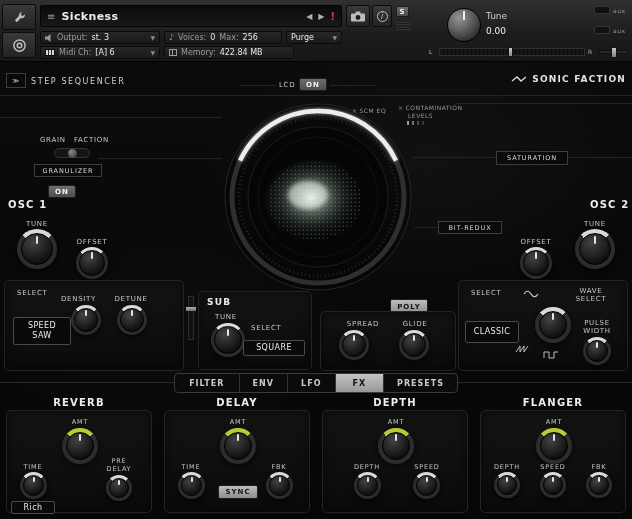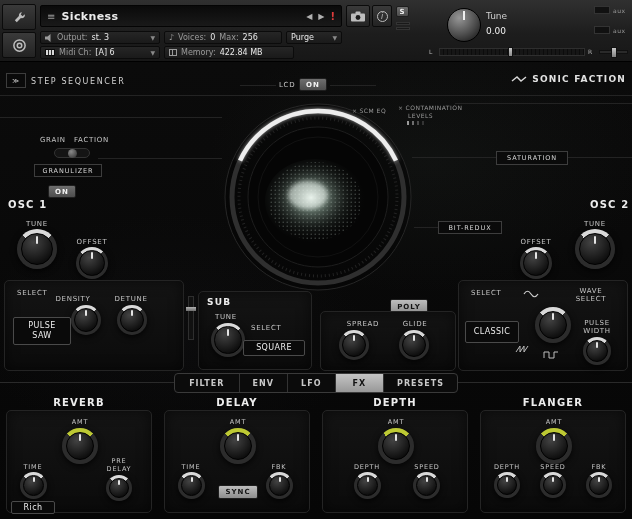--- a/index.html
+++ b/index.html
@@ -268,34 +268,34 @@
     </div>
   <div class="abs lbl" style="left:580px;top:220px;width:30px;text-align:center">TUNE</div>
   <div class="abs knob" style="left:575px;top:229px;width:40px;height:40px">
       <div class="cap">
         <i class="ptr"></i>
       </div>
     </div>
 
   <div class="abs panel" style="left:4px;top:280px;width:180px;height:91px">
     <div class="abs lbl" style="left:12px;top:8px">SELECT</div>
-    <div class="abs lbl" style="left:46px;top:14px;width:44px;text-align:center">DENSITY</div>
+    <div class="abs lbl" style="left:56px;top:14px;width:44px;text-align:left">DENSITY</div>
     <div class="abs knob" style="left:66px;top:24px;width:30px;height:30px">
         <div class="cap">
           <i class="ptr"></i>
         </div>
       </div>
     <div class="abs lbl" style="left:104px;top:14px;width:44px;text-align:center">DETUNE</div>
     <div class="abs knob" style="left:112px;top:24px;width:30px;height:30px">
         <div class="cap">
           <i class="ptr"></i>
         </div>
       </div>
     <div class="abs dropdown" style="left:8px;top:36px;width:58px;height:28px">
-      <span style="width:46px">PULSE SAW</span>
+      <span style="width:46px">SPEED SAW</span>
     </div>
   </div>
 
   <div class="abs" style="left:188px;top:296px;width:6px;height:44px;background:#111;border:1px solid #2e2e2e">
     <span style="position:absolute;left:-3px;top:10px;width:10px;height:4px;background:linear-gradient(#b0b0b0,#6e6e6e)"></span>
   </div>
 
   <div class="abs panel" style="left:198px;top:291px;width:114px;height:79px">
     <div class="abs sec-title" style="left:8px;top:5px;font-size:9px">SUB</div>
     <div class="abs lbl" style="left:16px;top:21px">TUNE</div>

